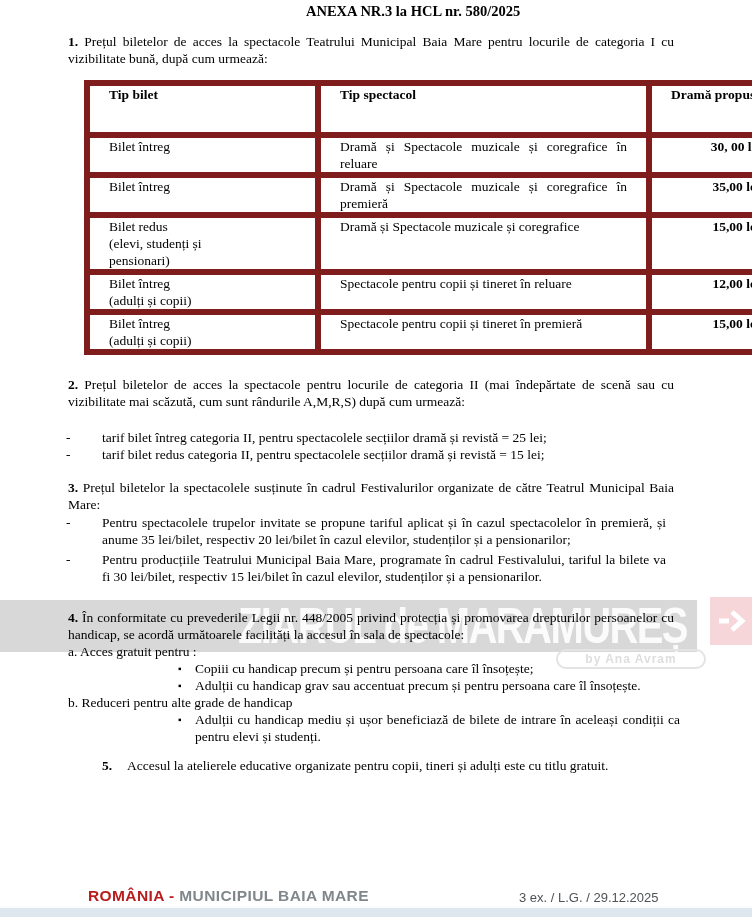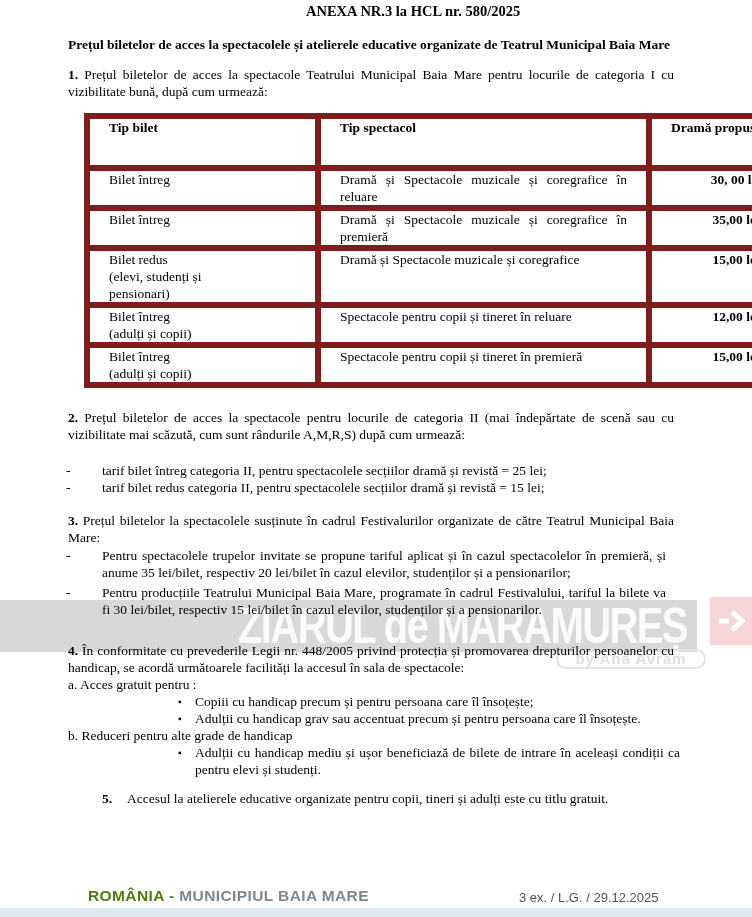--- a/index.html
+++ b/index.html
@@ -6,21 +6,21 @@
   .page{position:relative;width:752px;height:917px;background:#ffffff;overflow:hidden;
         font-family:"Liberation Serif",serif;font-size:13.5px;line-height:17px;color:#000;}
   
   .wm-layer{position:absolute;inset:0;z-index:0;padding-left:8px;}
   .wm-band{position:absolute;left:0;top:600px;width:697px;height:52px;background:#d8d8d8;overflow:hidden;}
   .wm-text{position:absolute;left:238px;top:1px;font-family:"Liberation Sans",sans-serif;
            font-weight:700;font-size:50px;line-height:50px;letter-spacing:-2px;white-space:nowrap;
            color:rgba(255,255,255,0.88);transform:scaleX(0.80);transform-origin:0 0;}
   .wm-badge{position:absolute;left:556px;top:649px;width:146px;height:16px;line-height:16px;
             text-align:center;border:2px solid #e3e3e3;border-radius:12px;color:#dedede;
-            font-family:"Liberation Sans",sans-serif;font-weight:700;font-size:15px;letter-spacing:1px;}
+            font-family:"Liberation Sans",sans-serif;font-weight:700;font-size:12px;letter-spacing:1px;}
   
   .next-btn{position:absolute;left:710px;top:597px;width:42px;height:48px;background:#f6d6d9;
             border:none;padding:0;margin:0;cursor:pointer;z-index:2;display:flex;align-items:center;justify-content:center;}
   .next-btn svg{display:block;}
   
   .content{position:relative;z-index:1;}
   .title{margin:2px 78px 0 68px;padding-left:238px;font-weight:bold;font-size:14.5px;line-height:18px;white-space:nowrap;}
   .para{margin:0 78px 0 68px;text-align:justify;}
   .intro{margin-top:16px;font-weight:bold;}
   .p1{margin-top:13px;}
@@ -51,21 +51,21 @@
   .sq-item .sq-marker{flex:none;width:17px;font-size:10px;}
   .sq-item .btext{flex:1;text-align:justify;}
   
   .s5{display:flex;margin:12px 68px 0 102px;}
   .s5 .s5num{flex:none;width:25px;font-weight:bold;}
   .s5 .s5text{flex:1;text-align:justify;}
   
   .footer{position:absolute;left:0;top:885px;width:752px;height:22px;z-index:1;
           font-family:"Liberation Sans",sans-serif;}
   .brand{position:absolute;left:88px;top:2px;font-weight:700;font-size:15.5px;letter-spacing:0.4px;}
-  .brand .b1{color:#4d7c0f;text-align:center;}
+  .brand .b1{color:#b91c1c;text-align:center;}
   .brand .b2{color:#80878b;}
   .meta{position:absolute;left:519px;top:4px;font-size:13px;color:#4f5356;}
   .bottom-strip{position:absolute;left:0;top:906px;width:752px;height:11px;
                 background:#dee6ee;border-top:2px solid #fbfcfd;box-sizing:border-box;z-index:1;}
 </style>
 </head>
 <body>
 
 <div class="page">
 
@@ -80,21 +80,20 @@
     <svg width="30" height="26" viewBox="0 0 30 26">
       <line x1="3" y1="13" x2="13" y2="13" stroke="#ffffff" stroke-width="5"></line>
       <polyline points="16,4 26,13 16,22" fill="none" stroke="#ffffff" stroke-width="5"></polyline>
     </svg>
   </button>
 
   <div class="content">
 
     <div class="title">ANEXA NR.3 la HCL nr. 580/2025</div>
 
-    <p class="para intro">Prețul biletelor de acces la spectacolele și atelierele educative organizate de Teatrul Municipal Baia Mare</p>
 
     <p class="para p1"><b>1.</b> <span>Prețul biletelor de acces la spectacole  Teatrului Municipal Baia Mare pentru locurile de categoria I cu vizibilitate bună, după cum urmează:</span></p>
 
     <table class="price">
       <tbody>
           <tr class="hdr">
         <td class="c1">Tip bilet</td>
         <td class="c2">Tip spectacol</td>
         <td class="c3">Dramă propus</td>
       </tr>

